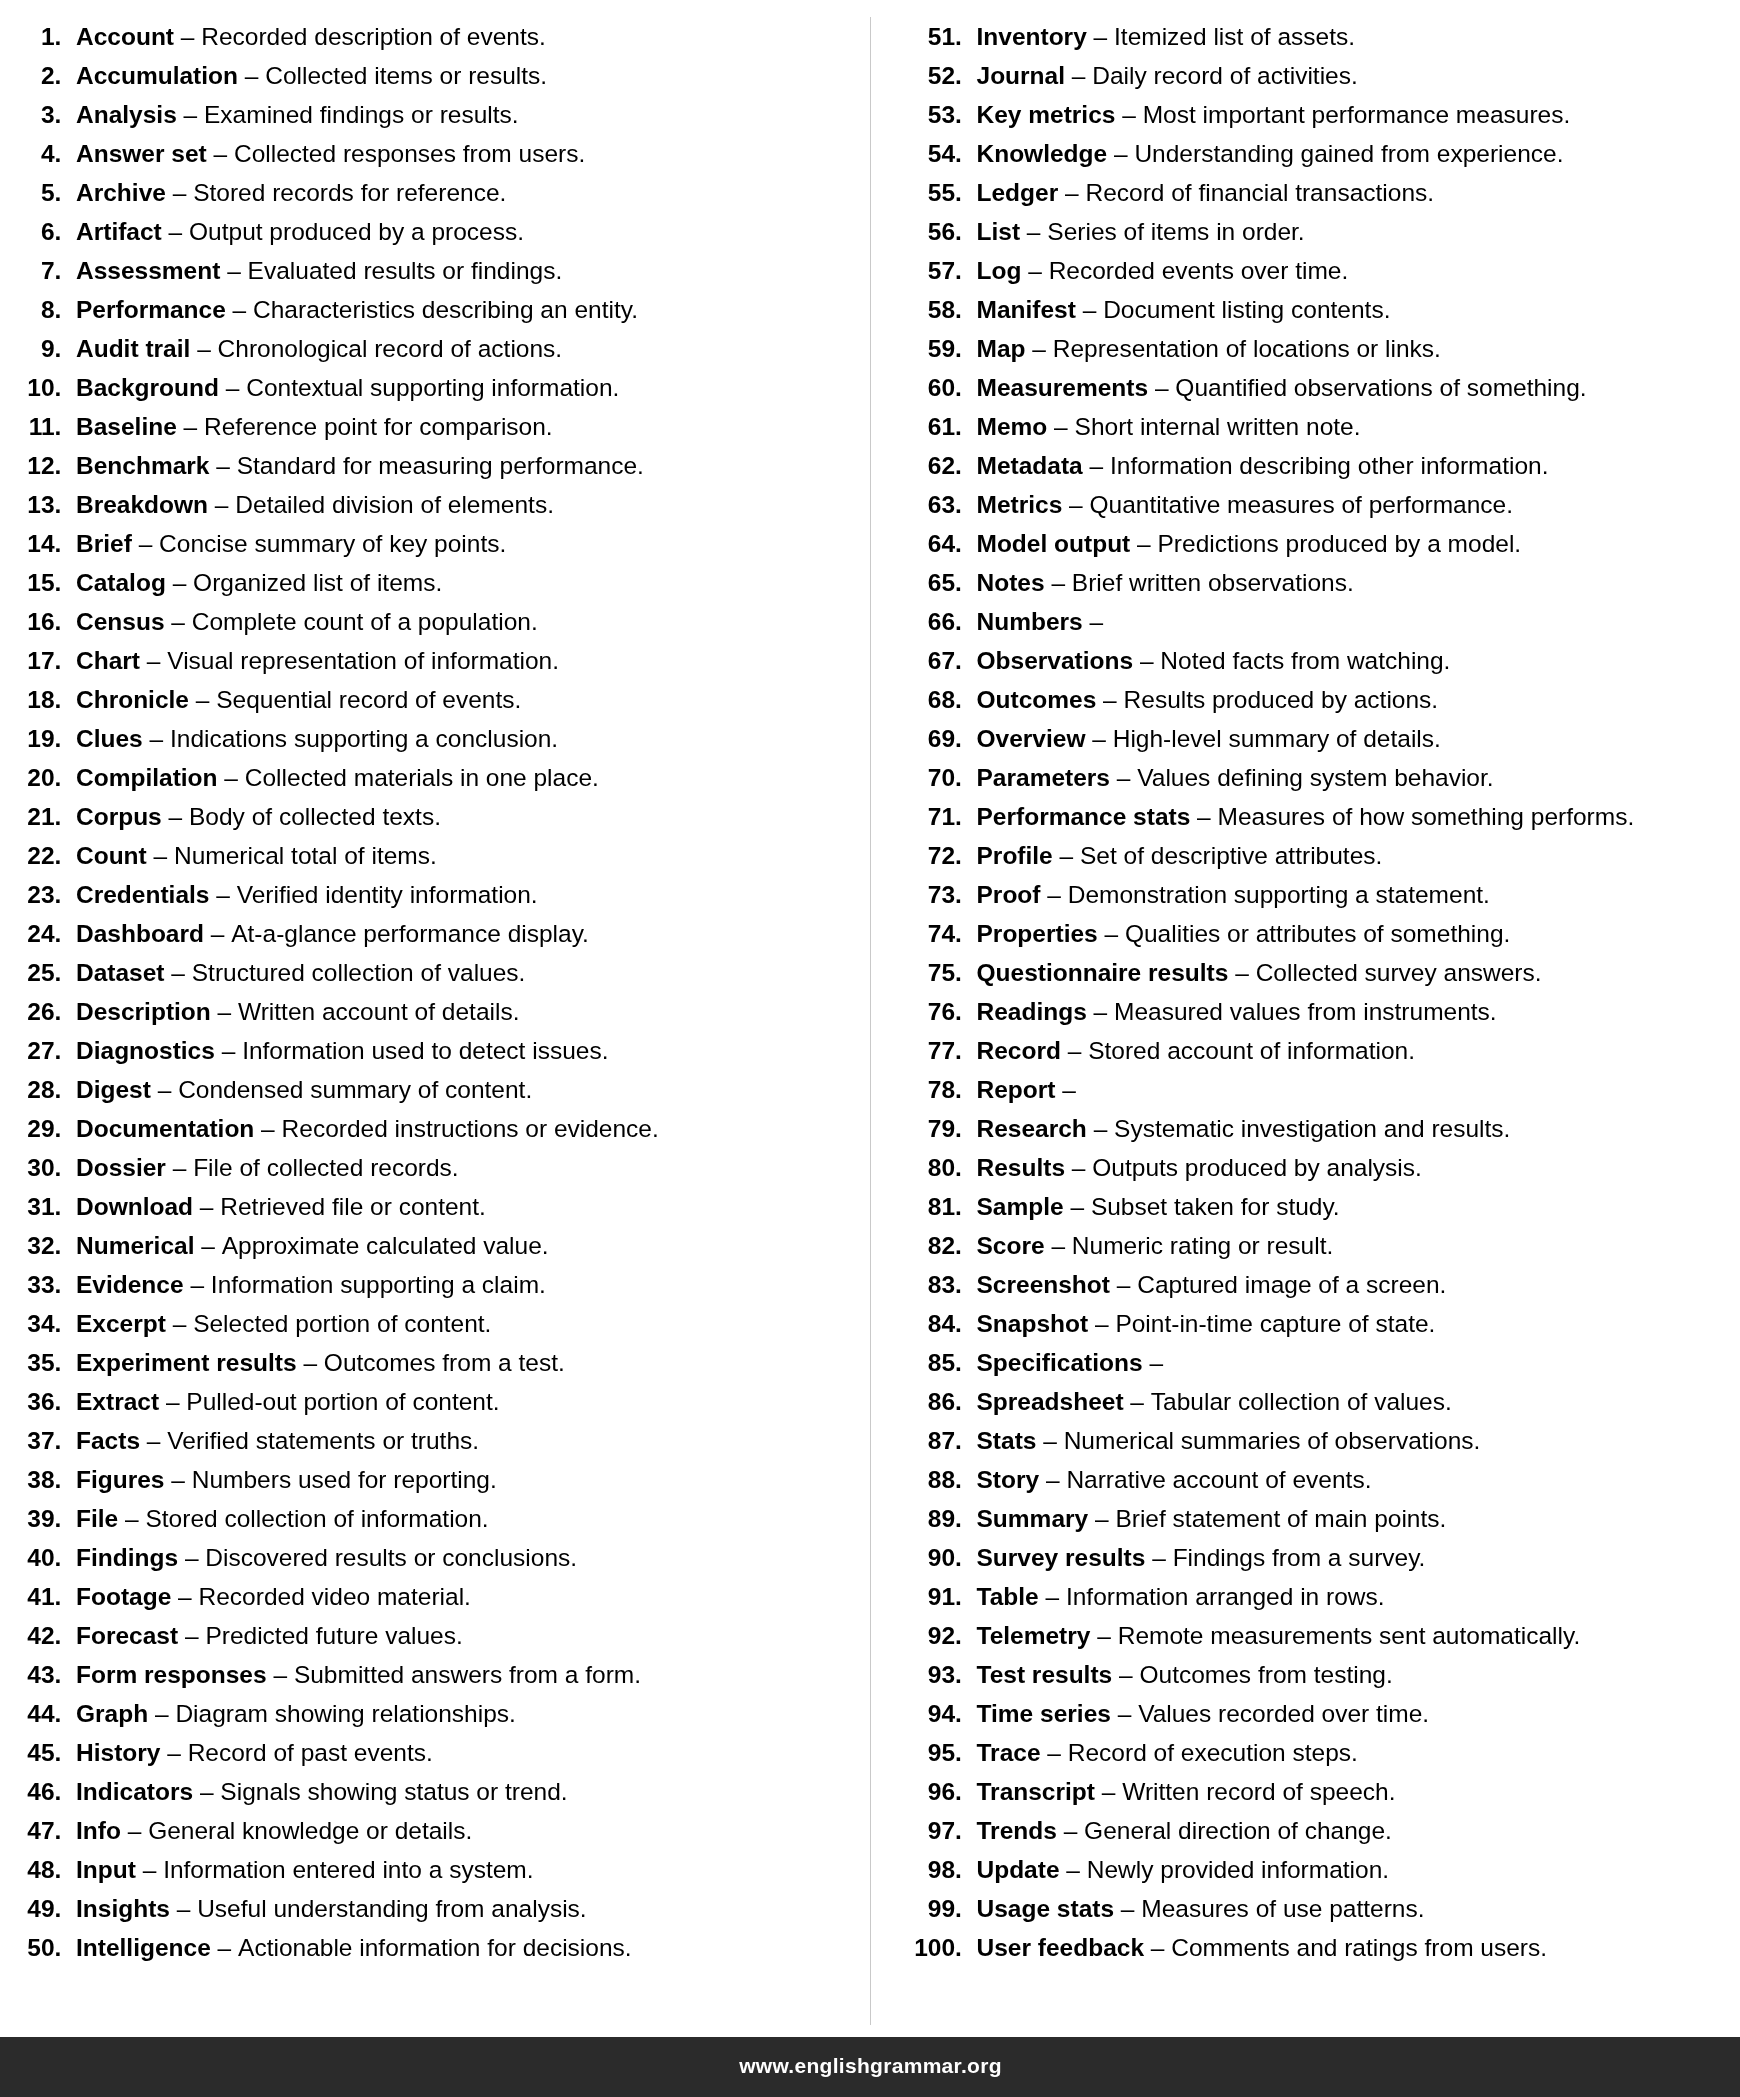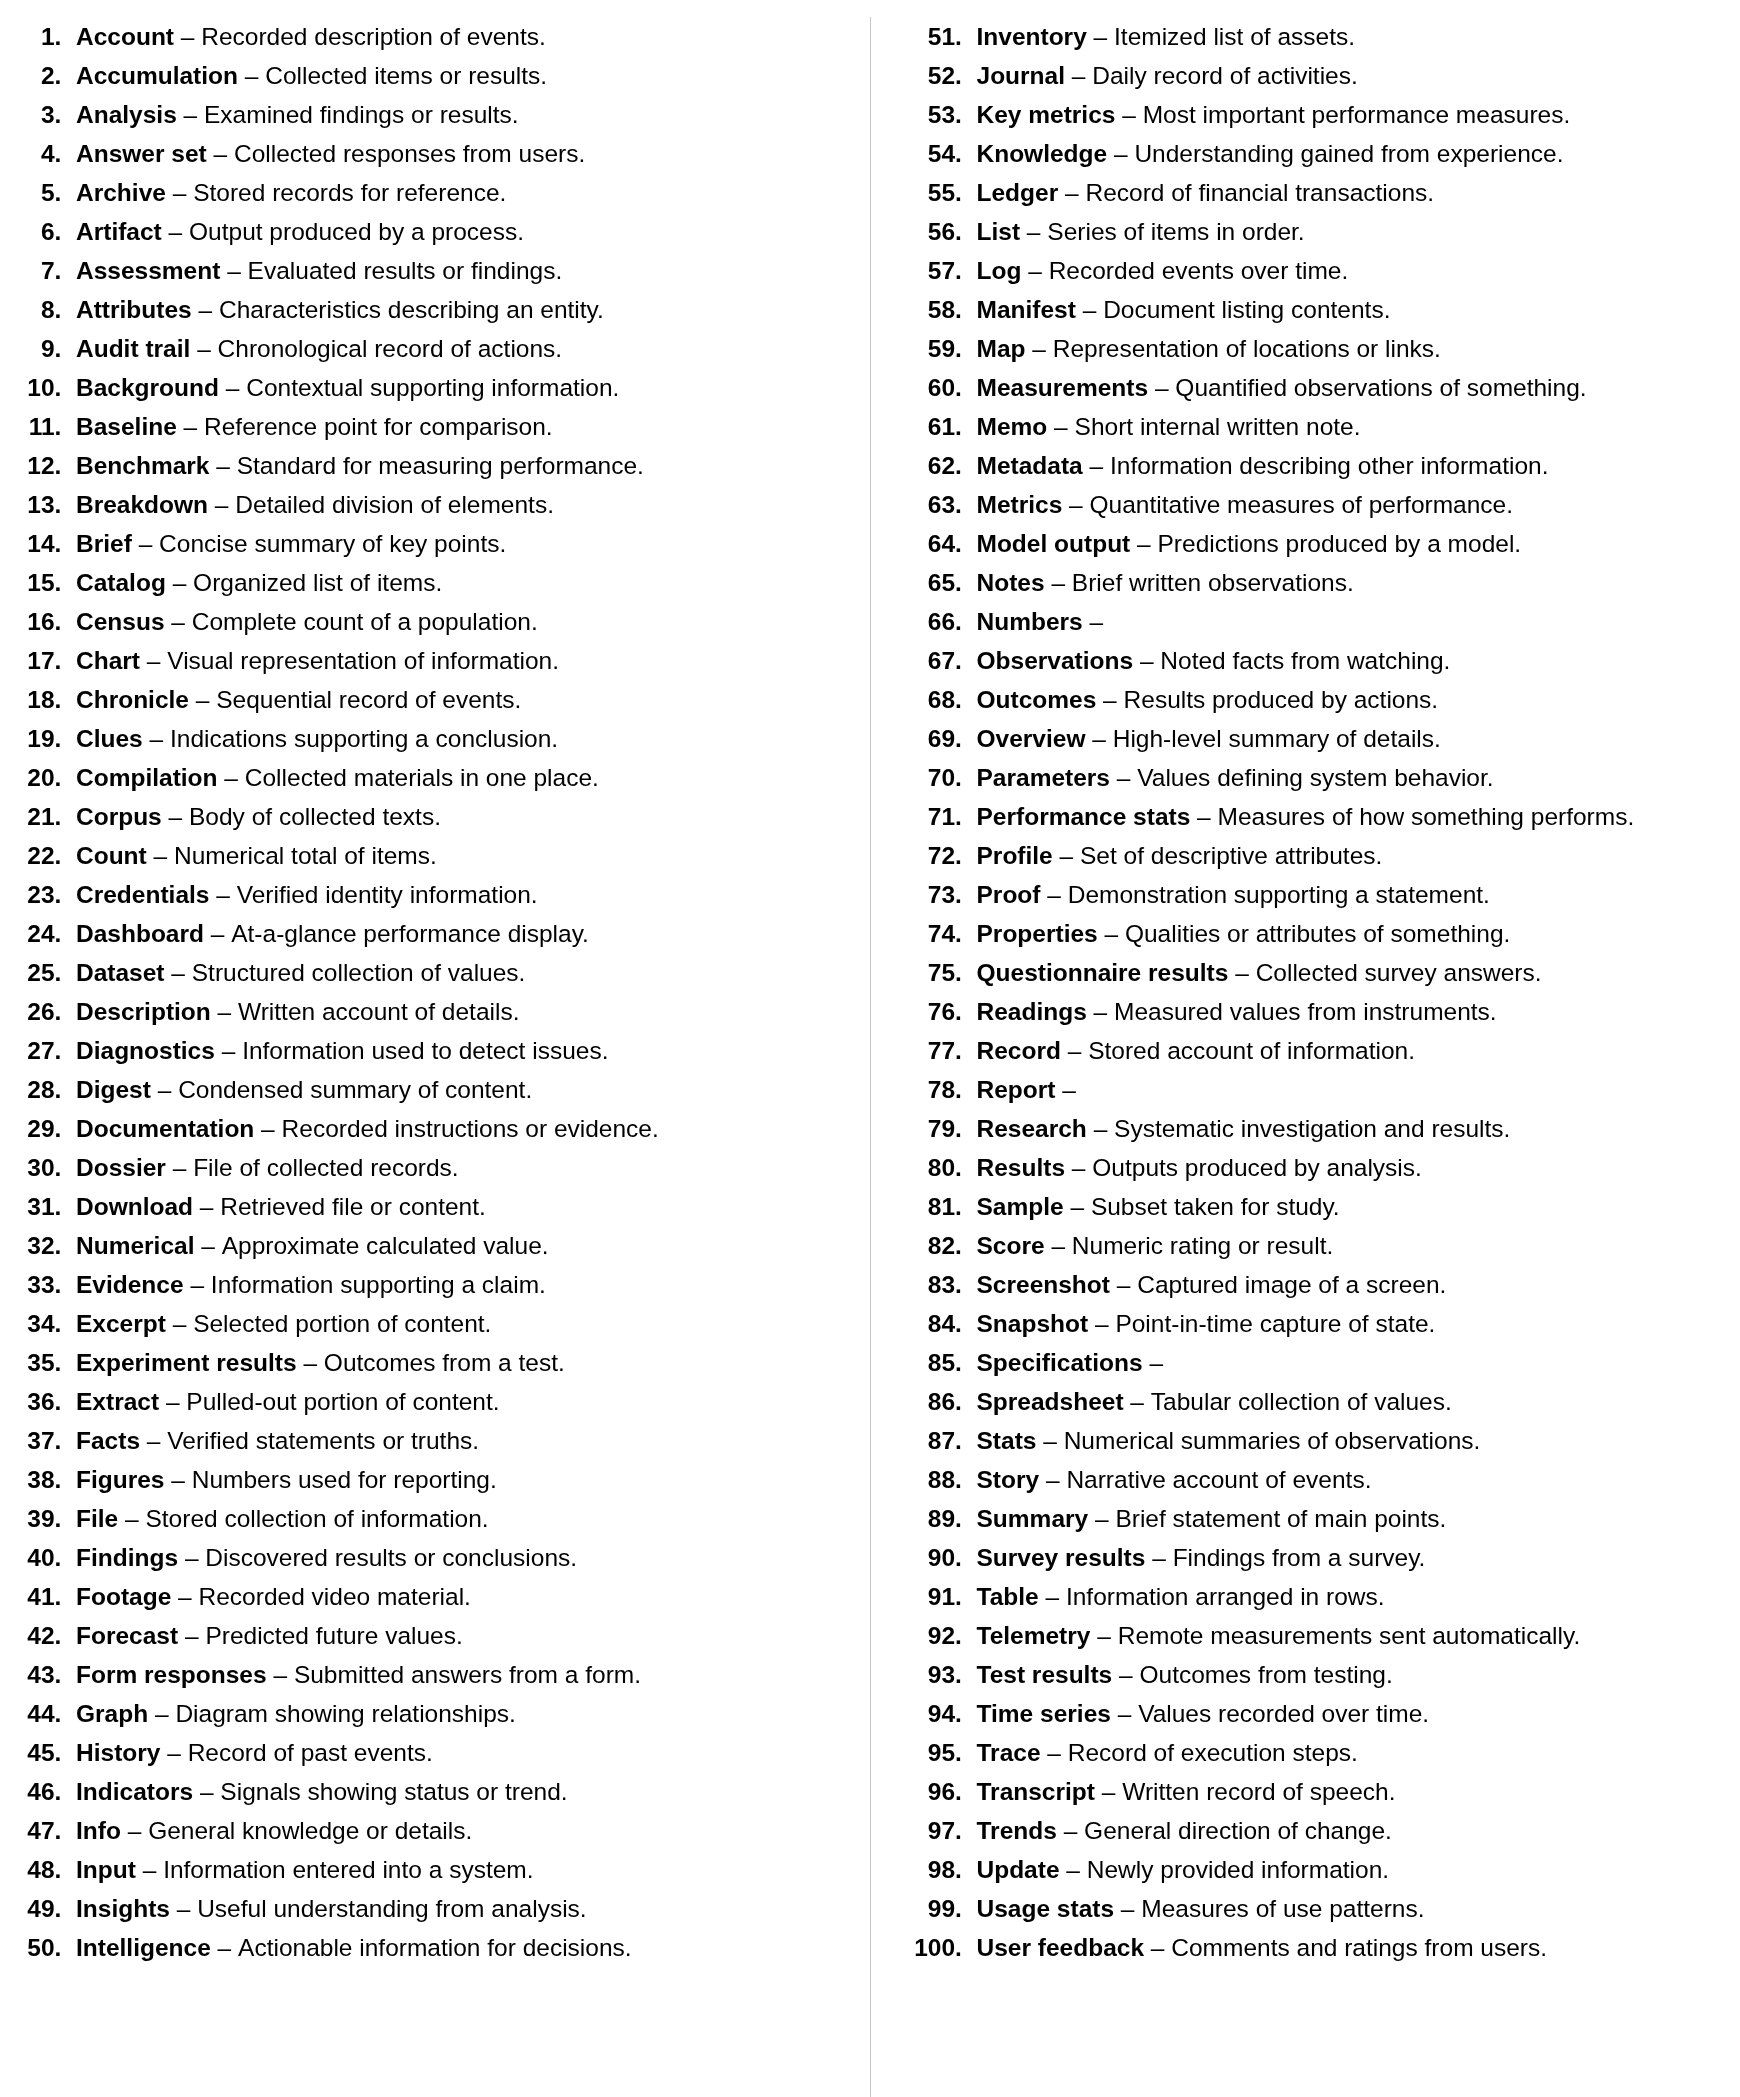--- a/index.html
+++ b/index.html
@@ -120,21 +120,21 @@
           <span class="def">Output produced by a process.</span>
         </div>
         <div class="entry">
           <span class="num">7.</span>
           <span class="term">Assessment</span>
           <span class="dash"> – </span>
           <span class="def">Evaluated results or findings.</span>
         </div>
         <div class="entry">
           <span class="num">8.</span>
-          <span class="term">Attributes</span>
+          <span class="term">Performance</span>
           <span class="dash"> – </span>
           <span class="def">Characteristics describing an entity.</span>
         </div>
         <div class="entry">
           <span class="num">9.</span>
           <span class="term">Audit trail</span>
           <span class="dash"> – </span>
           <span class="def">Chronological record of actions.</span>
         </div>
         <div class="entry">
@@ -676,15 +676,18 @@
           <span class="dash"> – </span>
           <span class="def">Measures of use patterns.</span>
         </div>
         <div class="entry">
           <span class="num">100.</span>
           <span class="term">User feedback</span>
           <span class="dash"> – </span>
           <span class="def">Comments and ratings from users.</span>
         </div>
       </div>
+  </div>
+  <div class="footer">
+    <span>www.englishgrammar.org</span>
   </div>
 </div>
 
 
 </body></html>

